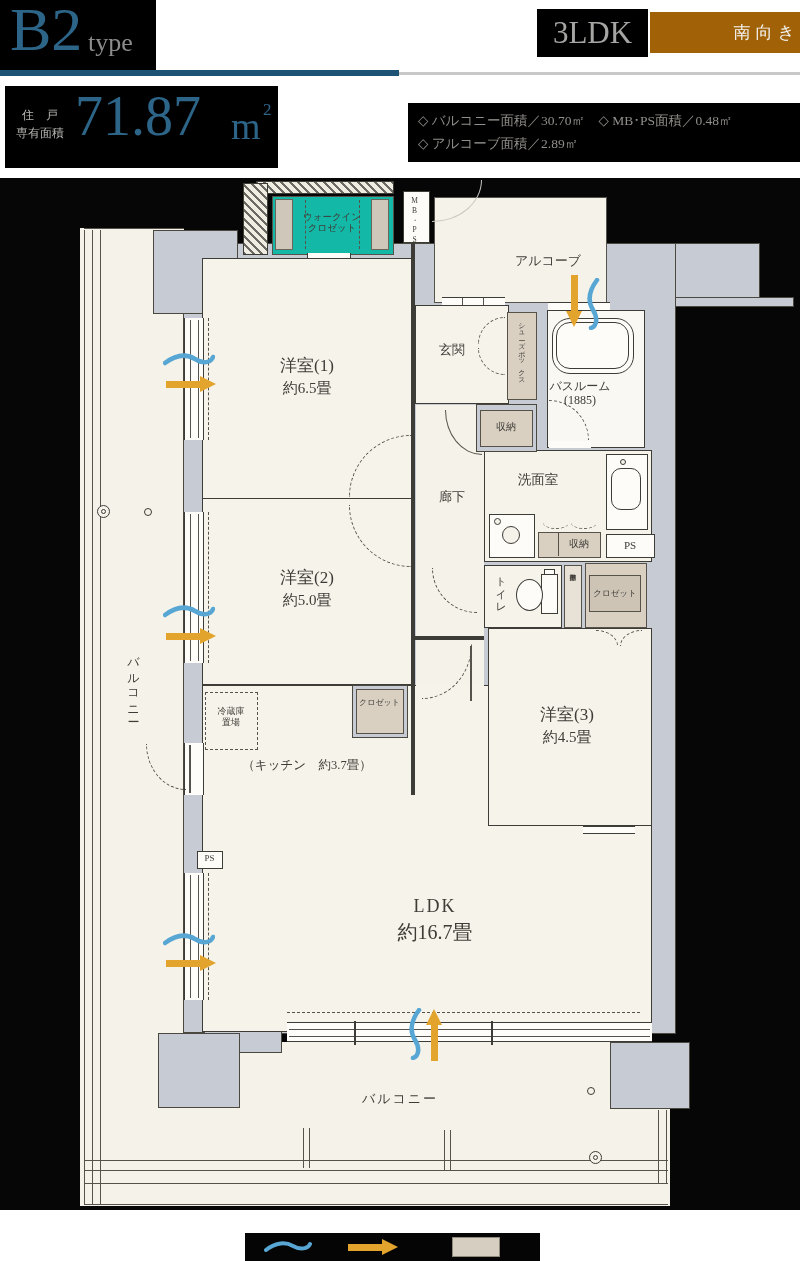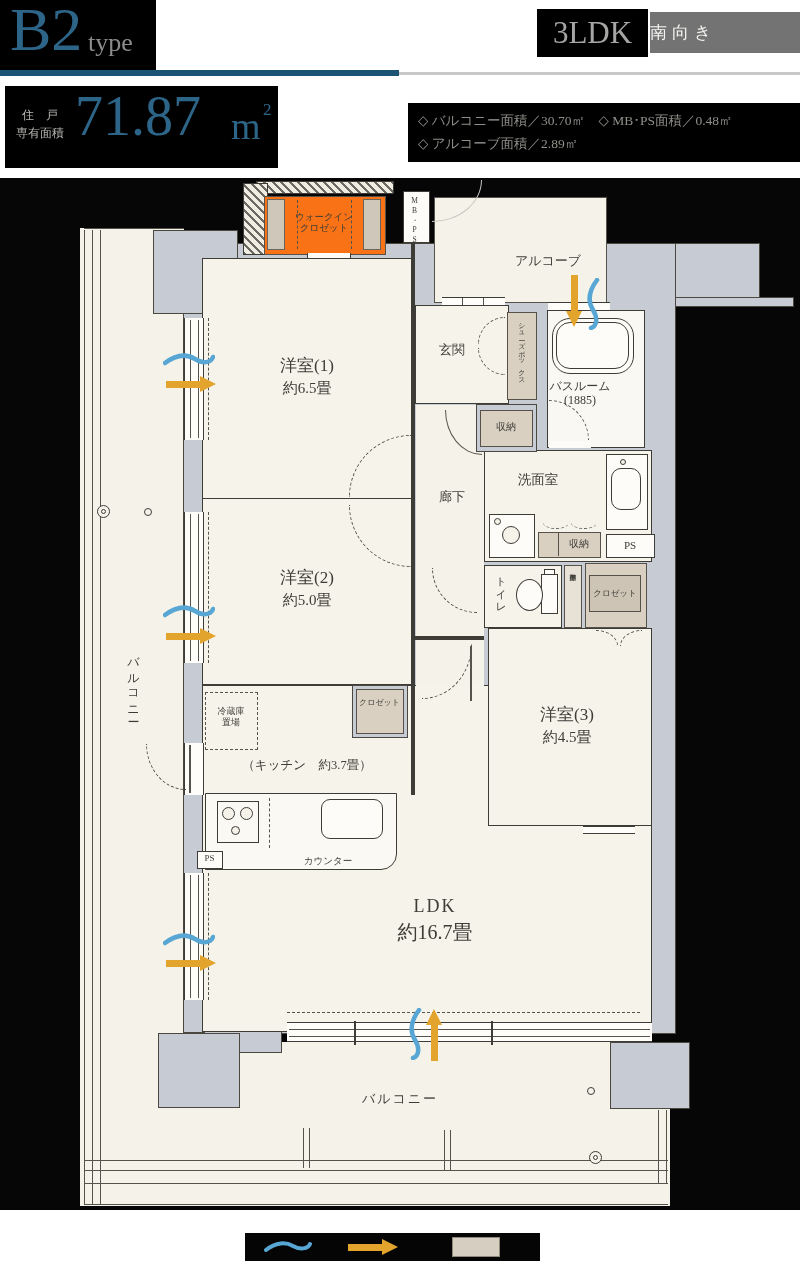--- a/index.html
+++ b/index.html
@@ -50,21 +50,21 @@
 <div class="abs" style="left:0;top:0;width:156px;height:70px;background:#000;">
   <span class="abs" style="left:10px;top:-6px;font-size:62px;color:#2d6589;font-family:'Liberation Serif','DejaVu Serif',serif;">B2</span>
   <span class="abs" style="left:88px;top:28px;font-size:26px;color:#8c8c8c;font-family:'Liberation Serif','DejaVu Serif',serif;">type</span>
 </div>
 <div class="abs" style="left:0;top:70px;width:399px;height:6px;background:#1c5273;"></div>
 <div class="abs" style="left:399px;top:72px;width:401px;height:3px;background:#c8c8c8;"></div>
 
 <div class="abs" style="left:537px;top:9px;width:111px;height:48px;background:#000;text-align:center;">
   <span style="color:#a5a5a3;font-size:31px;line-height:48px;font-family:'Liberation Serif','DejaVu Serif',serif;">3LDK</span>
 </div>
-<div class="abs" style="left:650px;top:12px;width:150px;height:41px;background:#737373;text-align:left;">
+<div class="abs" style="left:650px;top:12px;width:150px;height:41px;background:#a16207;text-align:right;">
   <span style="color:#f3f3f0;font-size:17px;line-height:41px;letter-spacing:5px;">南向き</span>
 </div>
 
 <div class="abs" style="left:5px;top:86px;width:273px;height:82px;background:#000;">
   <div class="abs" style="left:4px;top:20px;width:62px;color:#b7b7b4;font-size:12px;text-align:center;line-height:1.5;">
     <div>住　戸</div>
     <div>専有面積</div>
   </div>
   <span class="abs" style="left:70px;top:-2px;font-size:56px;color:#2d6589;">71.87</span>
   <span class="abs" style="left:226px;top:18px;font-size:38px;color:#2d6589;">m</span>
@@ -103,21 +103,21 @@
 
   <div class="abs hatch" style="left:256px;top:3px;width:138px;height:13px;"></div>
   <div class="abs hatch" style="left:243px;top:5px;width:25px;height:72px;"></div>
 
   <div class="abs creamfill" style="left:434px;top:19px;width:173px;height:106px;border:1px solid #55534b;"></div>
   <div class="abs" style="left:432px;top:2px;width:50px;height:42px;border-right:1.5px solid #c9c7c2;border-bottom:1.5px solid #c9c7c2;border-bottom-right-radius:100%;"></div>
   <div class="abs whitebox" style="left:403px;top:13px;width:27px;height:52px;">
     <div class="lbl vtxt" style="left:6px;top:4px;font-size:7.5px;letter-spacing:1px;">MB･PS</div>
   </div>
 
-  <div class="abs beige" style="left:264px;top:18px;width:122px;height:59px;background:#f97316;">
+  <div class="abs beige" style="left:272px;top:18px;width:122px;height:59px;background:#14b8a6;">
     <div class="abs" style="left:2px;top:2px;width:18px;height:51px;background:#cfc7ba;border:1px solid #6b665c;"></div>
     <div class="abs" style="left:98px;top:2px;width:18px;height:51px;background:#cfc7ba;border:1px solid #6b665c;"></div>
     <div class="abs dashv" style="left:32px;top:3px;width:1px;height:49px;"></div>
     <div class="abs dashv" style="left:86px;top:3px;width:1px;height:49px;"></div>
     <div class="lbl" style="left:21px;top:15px;width:76px;font-size:9.5px;">
       <div>ウォークイン</div>
       <div>クロゼット</div>
     </div>
   </div>
   <div class="abs" style="left:307px;top:75px;width:44px;height:7px;background:#fdfcf8;border-left:1.5px solid #3e3c37;border-right:1.5px solid #3e3c37;"></div>
@@ -203,30 +203,20 @@
   <div class="abs beige" style="left:356px;top:511px;width:48px;height:45px;">
     <div class="lbl" style="left:0;top:8px;width:45px;font-size:8px;">クロゼット</div>
   </div>
   <div class="abs" style="left:205px;top:514px;width:53px;height:58px;border:1.5px dashed #55534b;">
     <div class="lbl" style="left:2px;top:13px;width:46px;font-size:9px;">
       <div>冷蔵庫</div>
       <div>置場</div>
     </div>
   </div>
 
-  <div class="abs" style="left:205px;top:615px;width:192px;height:77px;background:#fbf9f4;border:1.5px solid #3e3c37;border-radius:0 0 16px 0;">
-    <div class="abs" style="left:11px;top:7px;width:42px;height:42px;border:1px solid #3e3c37;">
-      <div class="abs ring" style="left:4px;top:5px;width:13px;height:13px;"></div>
-      <div class="abs ring" style="left:22px;top:5px;width:13px;height:13px;"></div>
-      <div class="abs ring" style="left:13px;top:24px;width:9px;height:9px;"></div>
-    </div>
-    <div class="abs dashv" style="left:63px;top:4px;width:1px;height:50px;"></div>
-    <div class="abs" style="left:115px;top:5px;width:62px;height:40px;border:1px solid #3e3c37;border-radius:9px;background:#fdfcf8;"></div>
-    <div class="lbl" style="left:87px;top:62px;width:70px;font-size:9.5px;">カウンター</div>
-  </div>
   <div class="abs whitebox" style="left:197px;top:673px;width:26px;height:18px;">
     <div class="lbl" style="left:0;top:1px;width:23px;font-size:9px;">PS</div>
   </div>
 
   <div class="abs win" style="left:184px;top:140px;width:20px;height:122px;">
     <div class="abs line" style="left:5px;top:2px;width:1px;height:118px;"></div>
     <div class="abs line" style="left:13px;top:2px;width:1px;height:118px;"></div>
   </div>
   <div class="abs win" style="left:184px;top:334px;width:20px;height:151px;">
     <div class="abs line" style="left:5px;top:2px;width:1px;height:147px;"></div>

